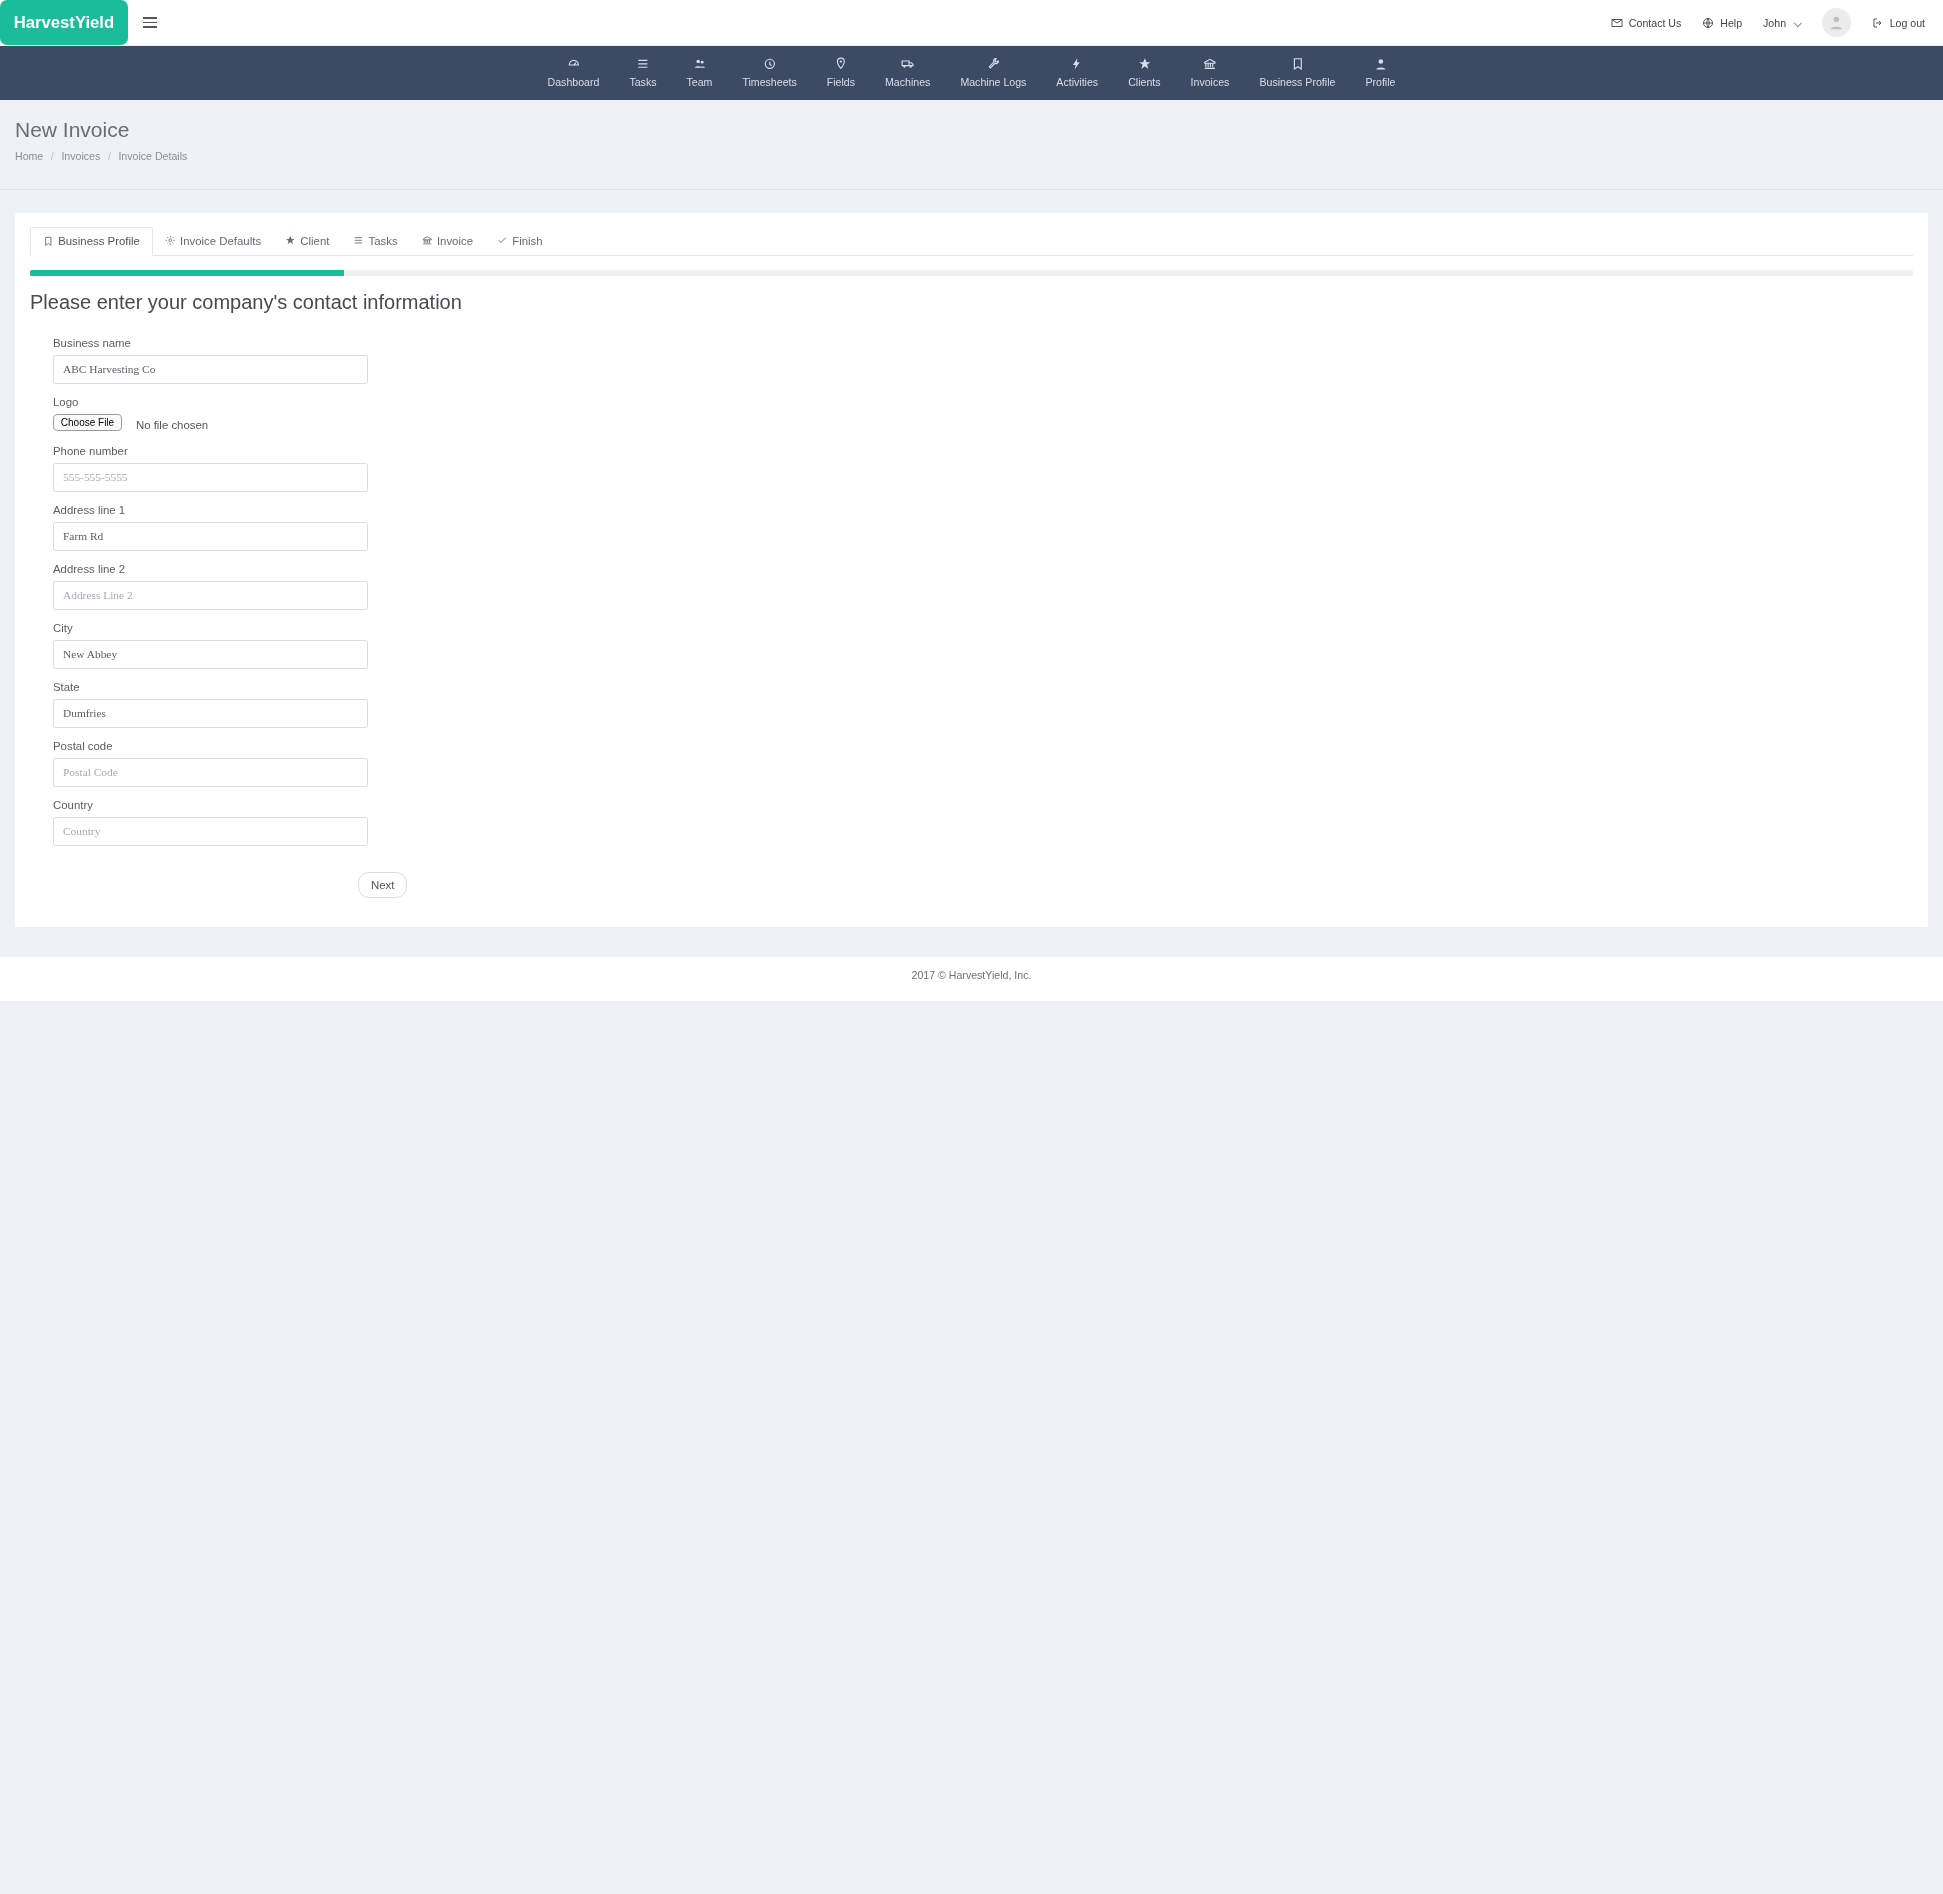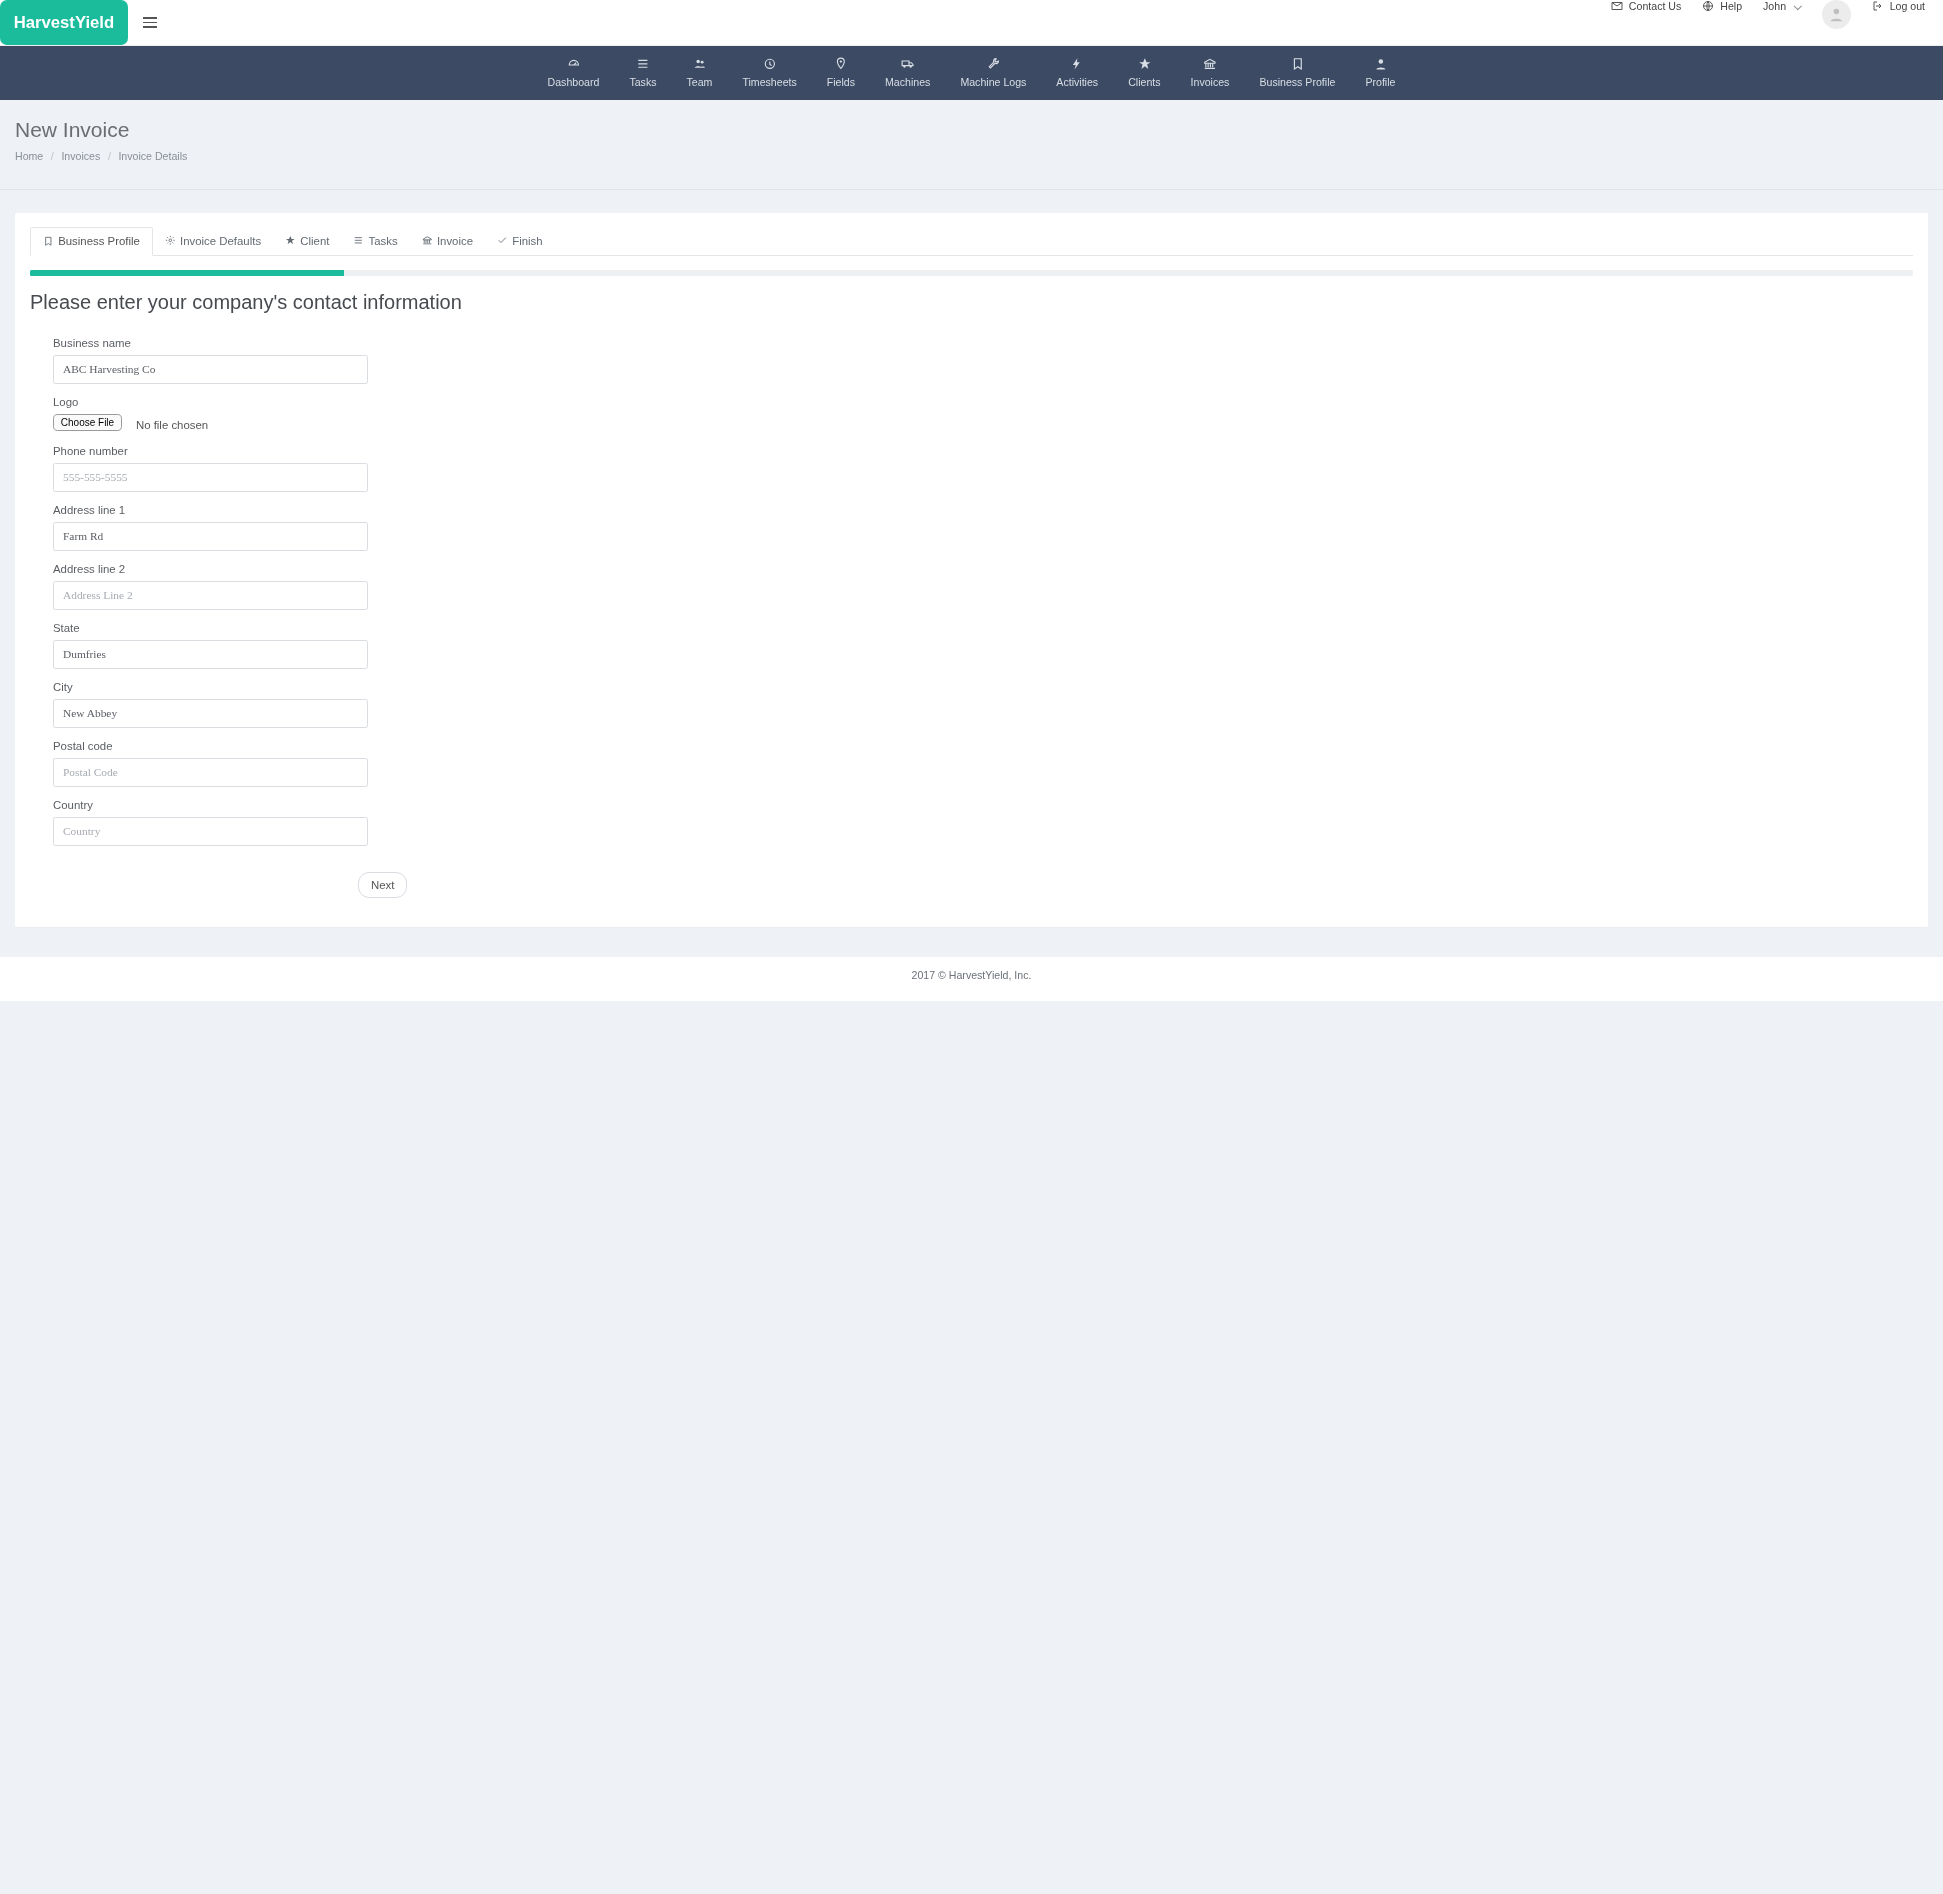--- a/index.html
+++ b/index.html
@@ -4,21 +4,21 @@
 <style>
 * { margin: 0; padding: 0; box-sizing: border-box; }
 body { font-family: -apple-system, BlinkMacSystemFont, "Segoe UI", Helvetica, Arial, sans-serif; background: #eef1f5; color: #333; font-size: 10.6px; }
 
 
 .topbar { display: flex; align-items: stretch; background: #fff; height: 46px; border-bottom: 0.8px solid #eee; }
 .brand { background: #1abc9c; color: #fff; display: flex; align-items: center; padding: 0 13.7px; font-size: 16.7px; font-weight: 700; border-radius: 7px; }
 .hamburger-area { display: flex; align-items: center; padding: 0 15px; }
 .hamburger-icon { width: 13.7px; height: 10.6px; display: flex; flex-direction: column; justify-content: space-between; cursor: pointer; }
 .hamburger-icon span { display: block; height: 1.5px; background: #555; }
-.topbar-right { margin-left: auto; display: flex; align-items: flex-start; gap: 21px; padding-right: 18px; }
+.topbar-right { margin-left: auto; display: flex; align-items: center; gap: 21px; padding-right: 18px; }
 .topbar-link { display: flex; align-items: center; gap: 6px; color: #444; text-decoration: none; cursor: pointer; }
 .avatar { width: 29px; height: 29px; border-radius: 50%; background: #ececec; display: flex; align-items: center; justify-content: center; }
 .avatar svg { width: 16.7px; height: 16.7px; fill: #bfbfbf; }
 .chev { display:inline-block; border: solid #888; border-width: 0 0.8px 0.8px 0; padding: 2.3px; transform: rotate(45deg); margin-left: 3px; }
 
 
 .navbar { background: #3c4b63; }
 .nav-inner { display: flex; justify-content: center; gap: 6px; padding: 10.6px 0 12px; }
 .nav-item { color: #d9dee6; text-align: center; display: flex; flex-direction: column; align-items: center; gap: 6px; padding: 0 12px; cursor: pointer; font-size: 10.6px; }
 .nav-item svg, .nav-item .nicon { height: 13.7px; width: 13.7px; fill: #d9dee6; }
@@ -266,30 +266,30 @@
         <label class="form-label">Address line 1</label>
         <input class="form-control" value="Farm Rd" style="">
       </div>
 
       <div class="form-group">
         <label class="form-label">Address line 2</label>
         <input class="form-control" placeholder="Address Line 2" style="">
       </div>
 
       <div class="form-group">
+        <label class="form-label">City</label>
+        <input class="form-control" value="New Abbey" style="">
+      </div>
+
+      <div class="form-group">
         <label class="form-label">State</label>
         <input class="form-control" value="Dumfries" style="">
       </div>
 
       <div class="form-group">
-        <label class="form-label">City</label>
-        <input class="form-control" value="New Abbey" style="">
-      </div>
-
-      <div class="form-group">
         <label class="form-label">Postal code</label>
         <input class="form-control" placeholder="Postal Code" style="">
       </div>
 
       <div class="form-group">
         <label class="form-label">Country</label>
         <input class="form-control" placeholder="Country" style="">
       </div>
 
       <button class="btn-next">Next</button>

